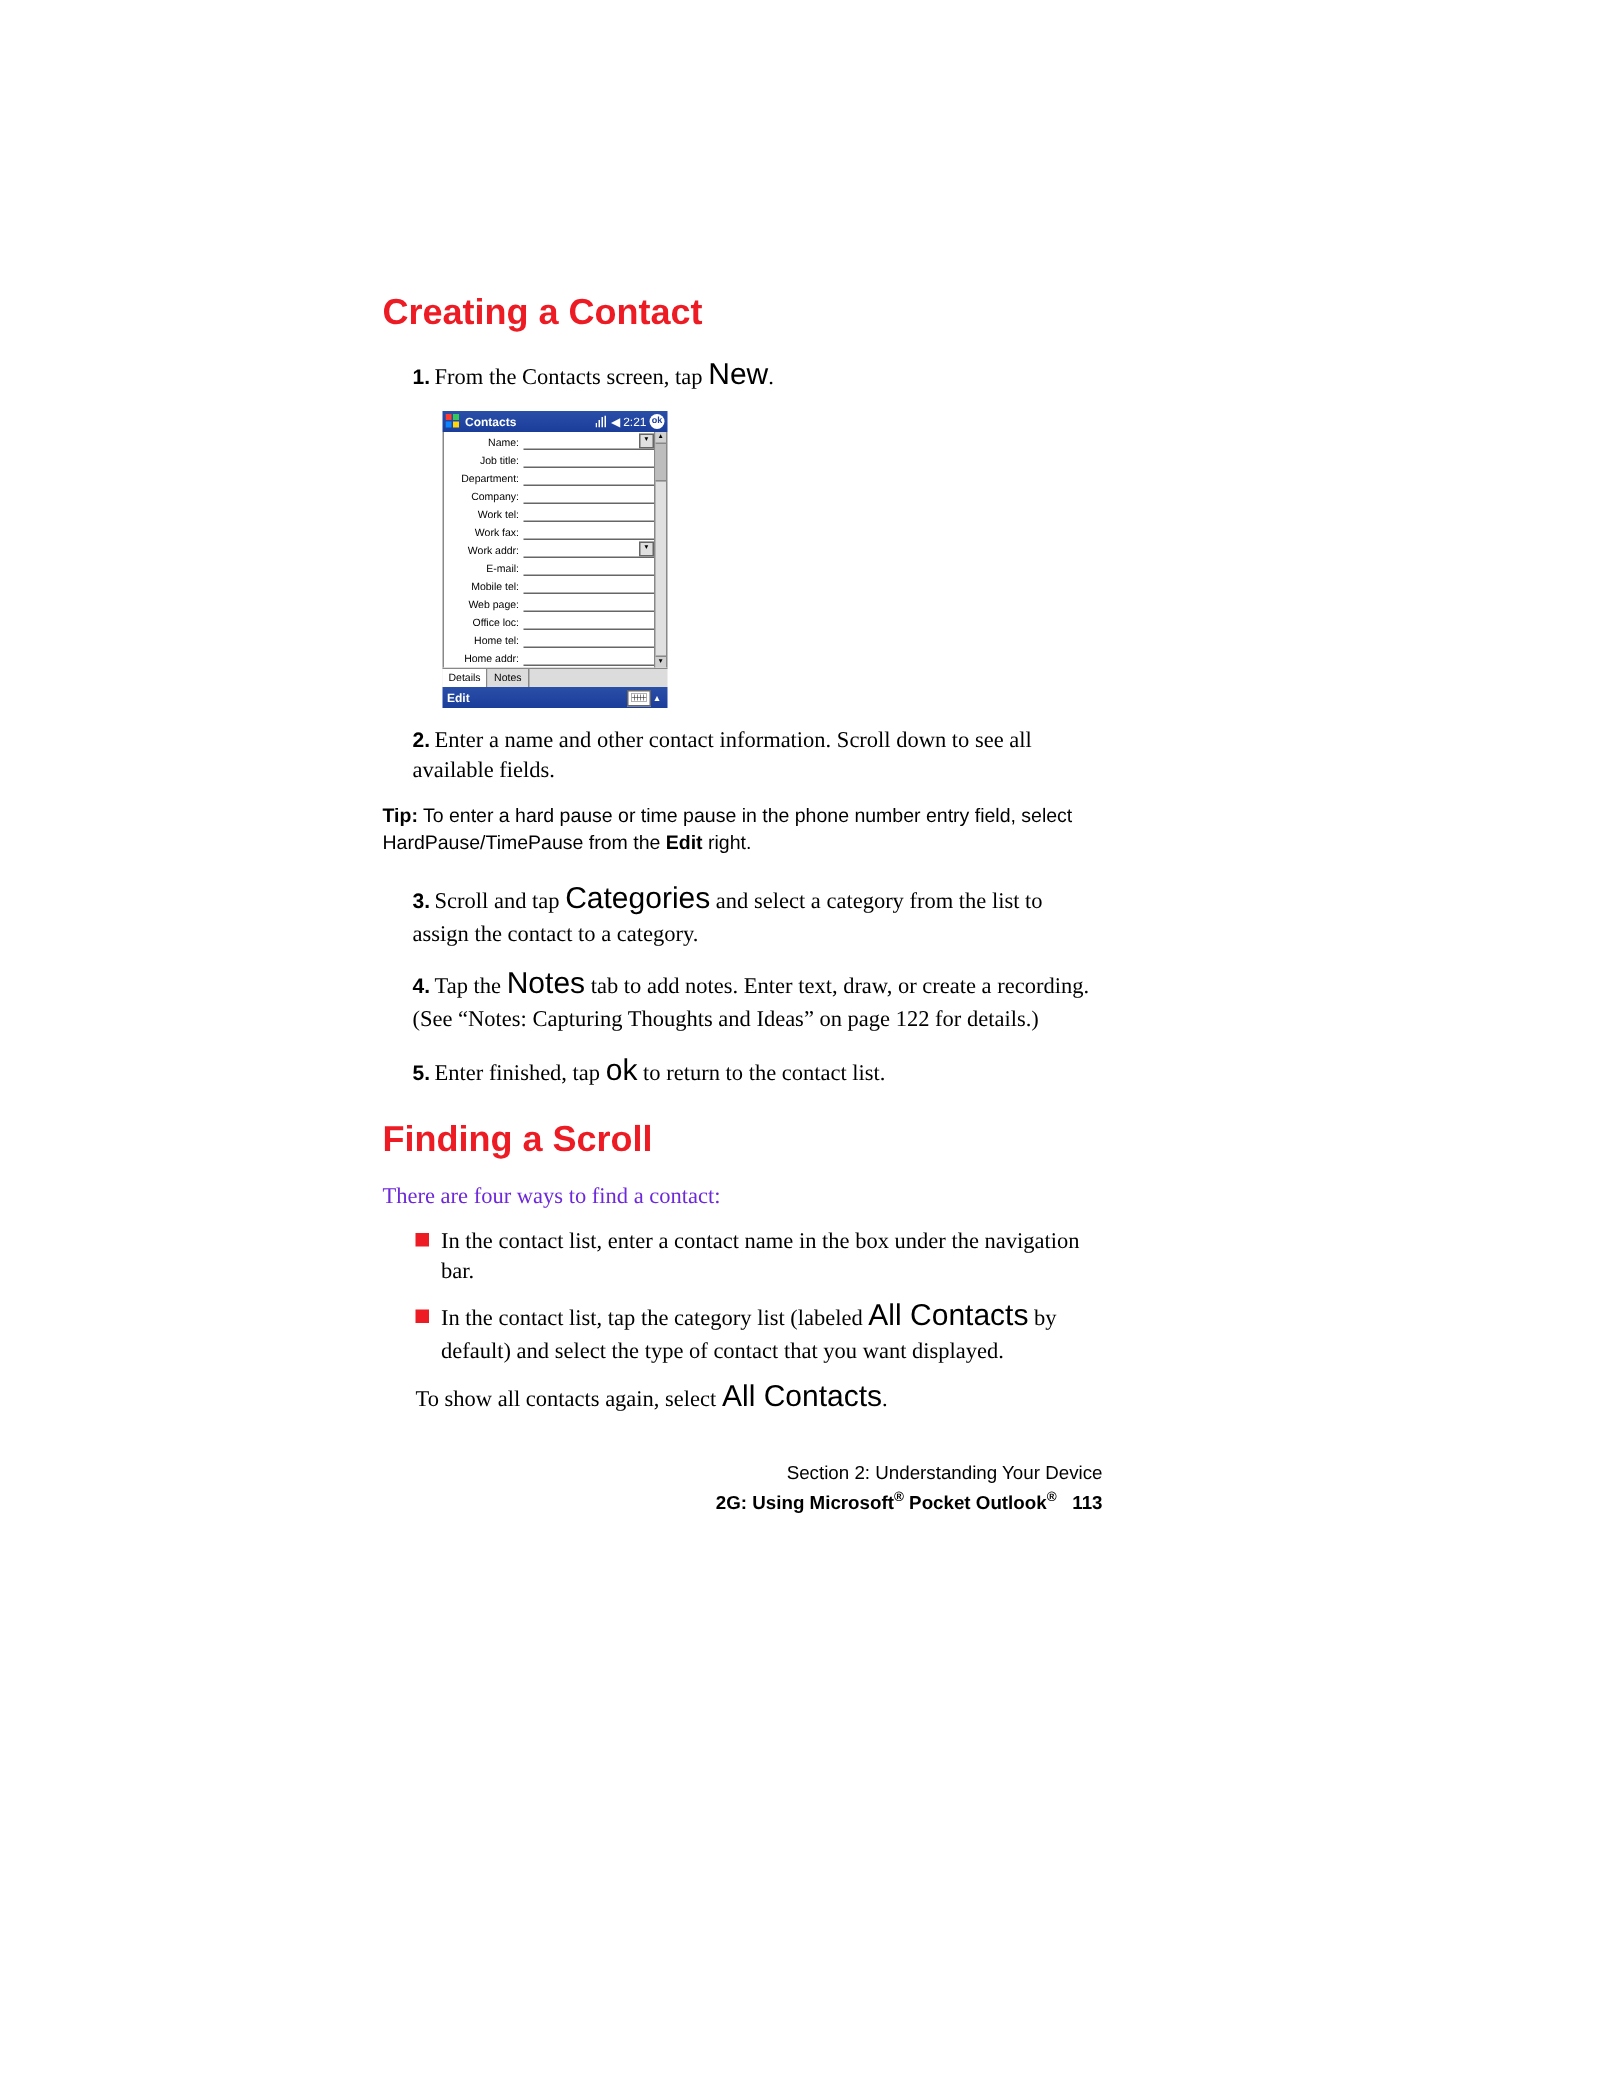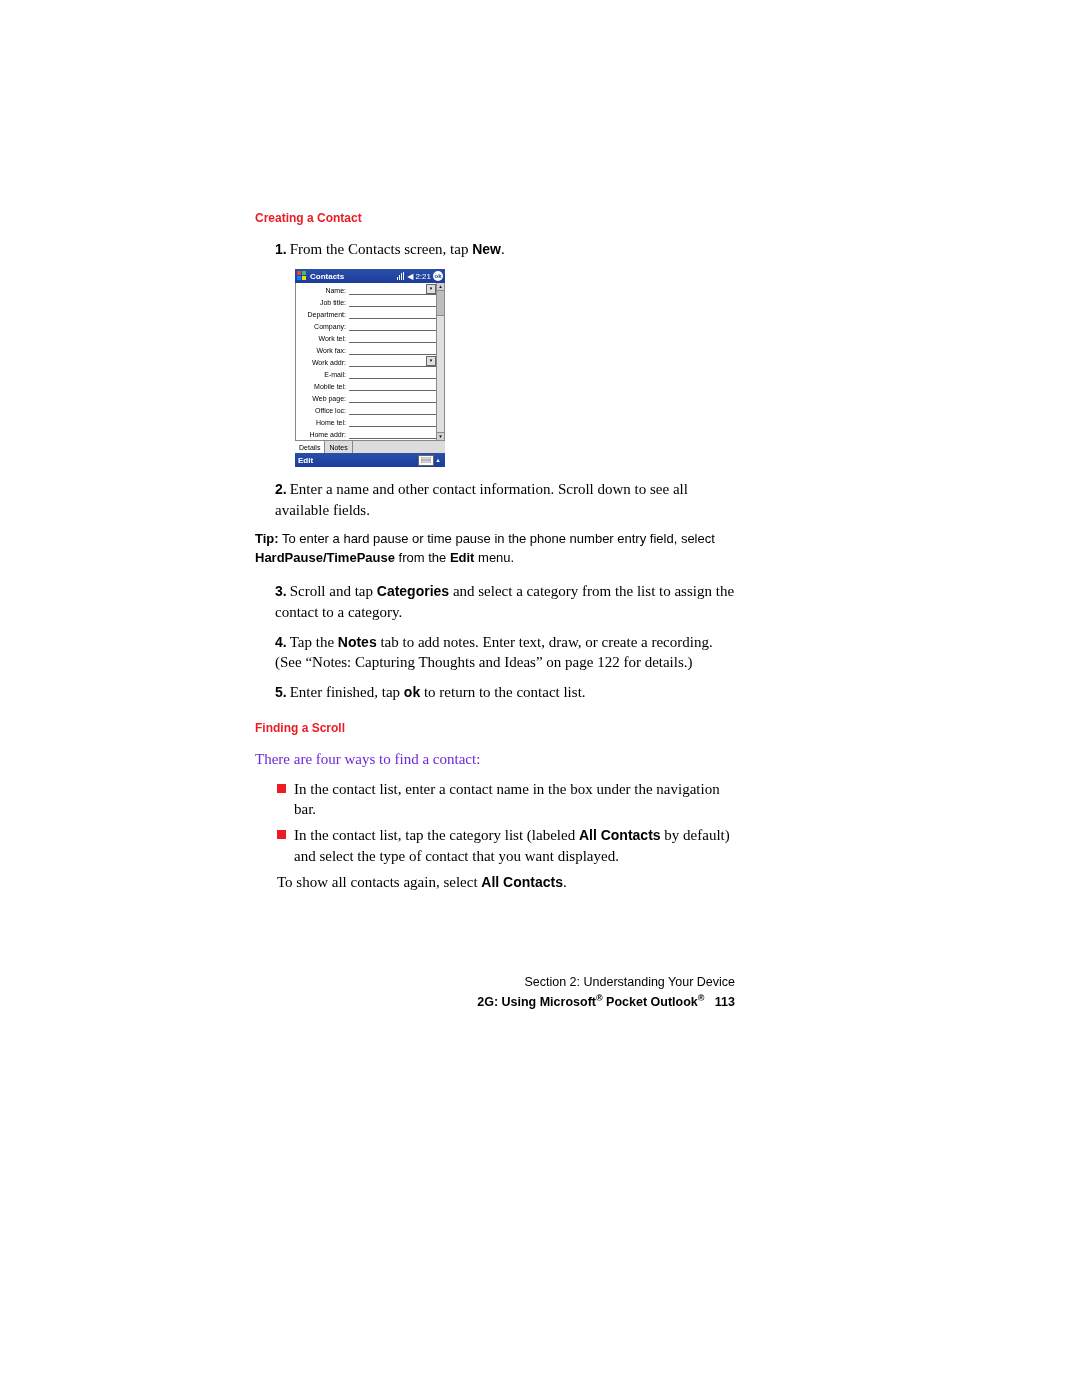--- a/index.html
+++ b/index.html
@@ -14,22 +14,22 @@
   .page {
     position: absolute;
     left: 255px;
     top: 195px;
     width: 480px;
   }
   .section-heading {
     font-family: Arial, Helvetica, sans-serif;
     font-weight: bold;
     color: #ed1c24;
-    font-size: 12px;
-    margin: 16px 0 14px 0;
+    font-size: 24px;
+    margin: 0 0 14px 0;
   }
   .step {
     font-size: 15px;
     line-height: 1.35;
     margin: 0 0 10px 20px;
     color: #000;
   }
   .step .num {
     font-family: Arial, Helvetica, sans-serif;
     font-weight: bold;
@@ -68,21 +68,21 @@
     margin-right: 8px;
     position: relative;
     top: -1px;
   }
   .sub-para {
     font-size: 15px;
     line-height: 1.35;
     margin: 4px 0 10px 22px;
     color: #000;
   }
-  .b { font-weight: bold; font-family: Arial, Helvetica, sans-serif; font-size: 14px; }
+  .b { font-weight: normal; font-family: Arial, Helvetica, sans-serif; font-size: 20px; }
 
   
   .footer {
     position: absolute;
     left: 255px;
     top: 973px;
     width: 480px;
     text-align: right;
     font-family: Arial, Helvetica, sans-serif;
     font-size: 12.5px;
@@ -316,21 +316,21 @@
         </span>
       <span class="kbd-ar">▴</span>
     </div>
   </div>
 
   <p class="step">
     <span class="num">2.</span><span>Enter a name and other contact information. Scroll down to see all available fields.</span>
   </p>
 
   <p class="tip">
-    <span class="tip-label">Tip:</span><span> To enter a hard pause or time pause in the phone number entry field, select </span><span style="font-weight:bold">HardPause/TimePause</span><span> from the </span><span style="font-weight:bold">Edit</span><span> menu.</span>
+    <span class="tip-label">Tip:</span><span> To enter a hard pause or time pause in the phone number entry field, select </span><span style="font-weight:normal">HardPause/TimePause</span><span> from the </span><span style="font-weight:bold">Edit</span><span> right.</span>
   </p>
 
   <p class="step">
     <span class="num">3.</span><span>Scroll and tap </span><span class="b">Categories</span><span> and select a category from the list to assign the contact to a category.</span>
   </p>
 
   <p class="step">
     <span class="num">4.</span><span>Tap the </span><span class="b">Notes</span><span> tab to add notes. Enter text, draw, or create a recording. (See “Notes: Capturing Thoughts and Ideas” on page 122 for details.)</span>
   </p>
 

